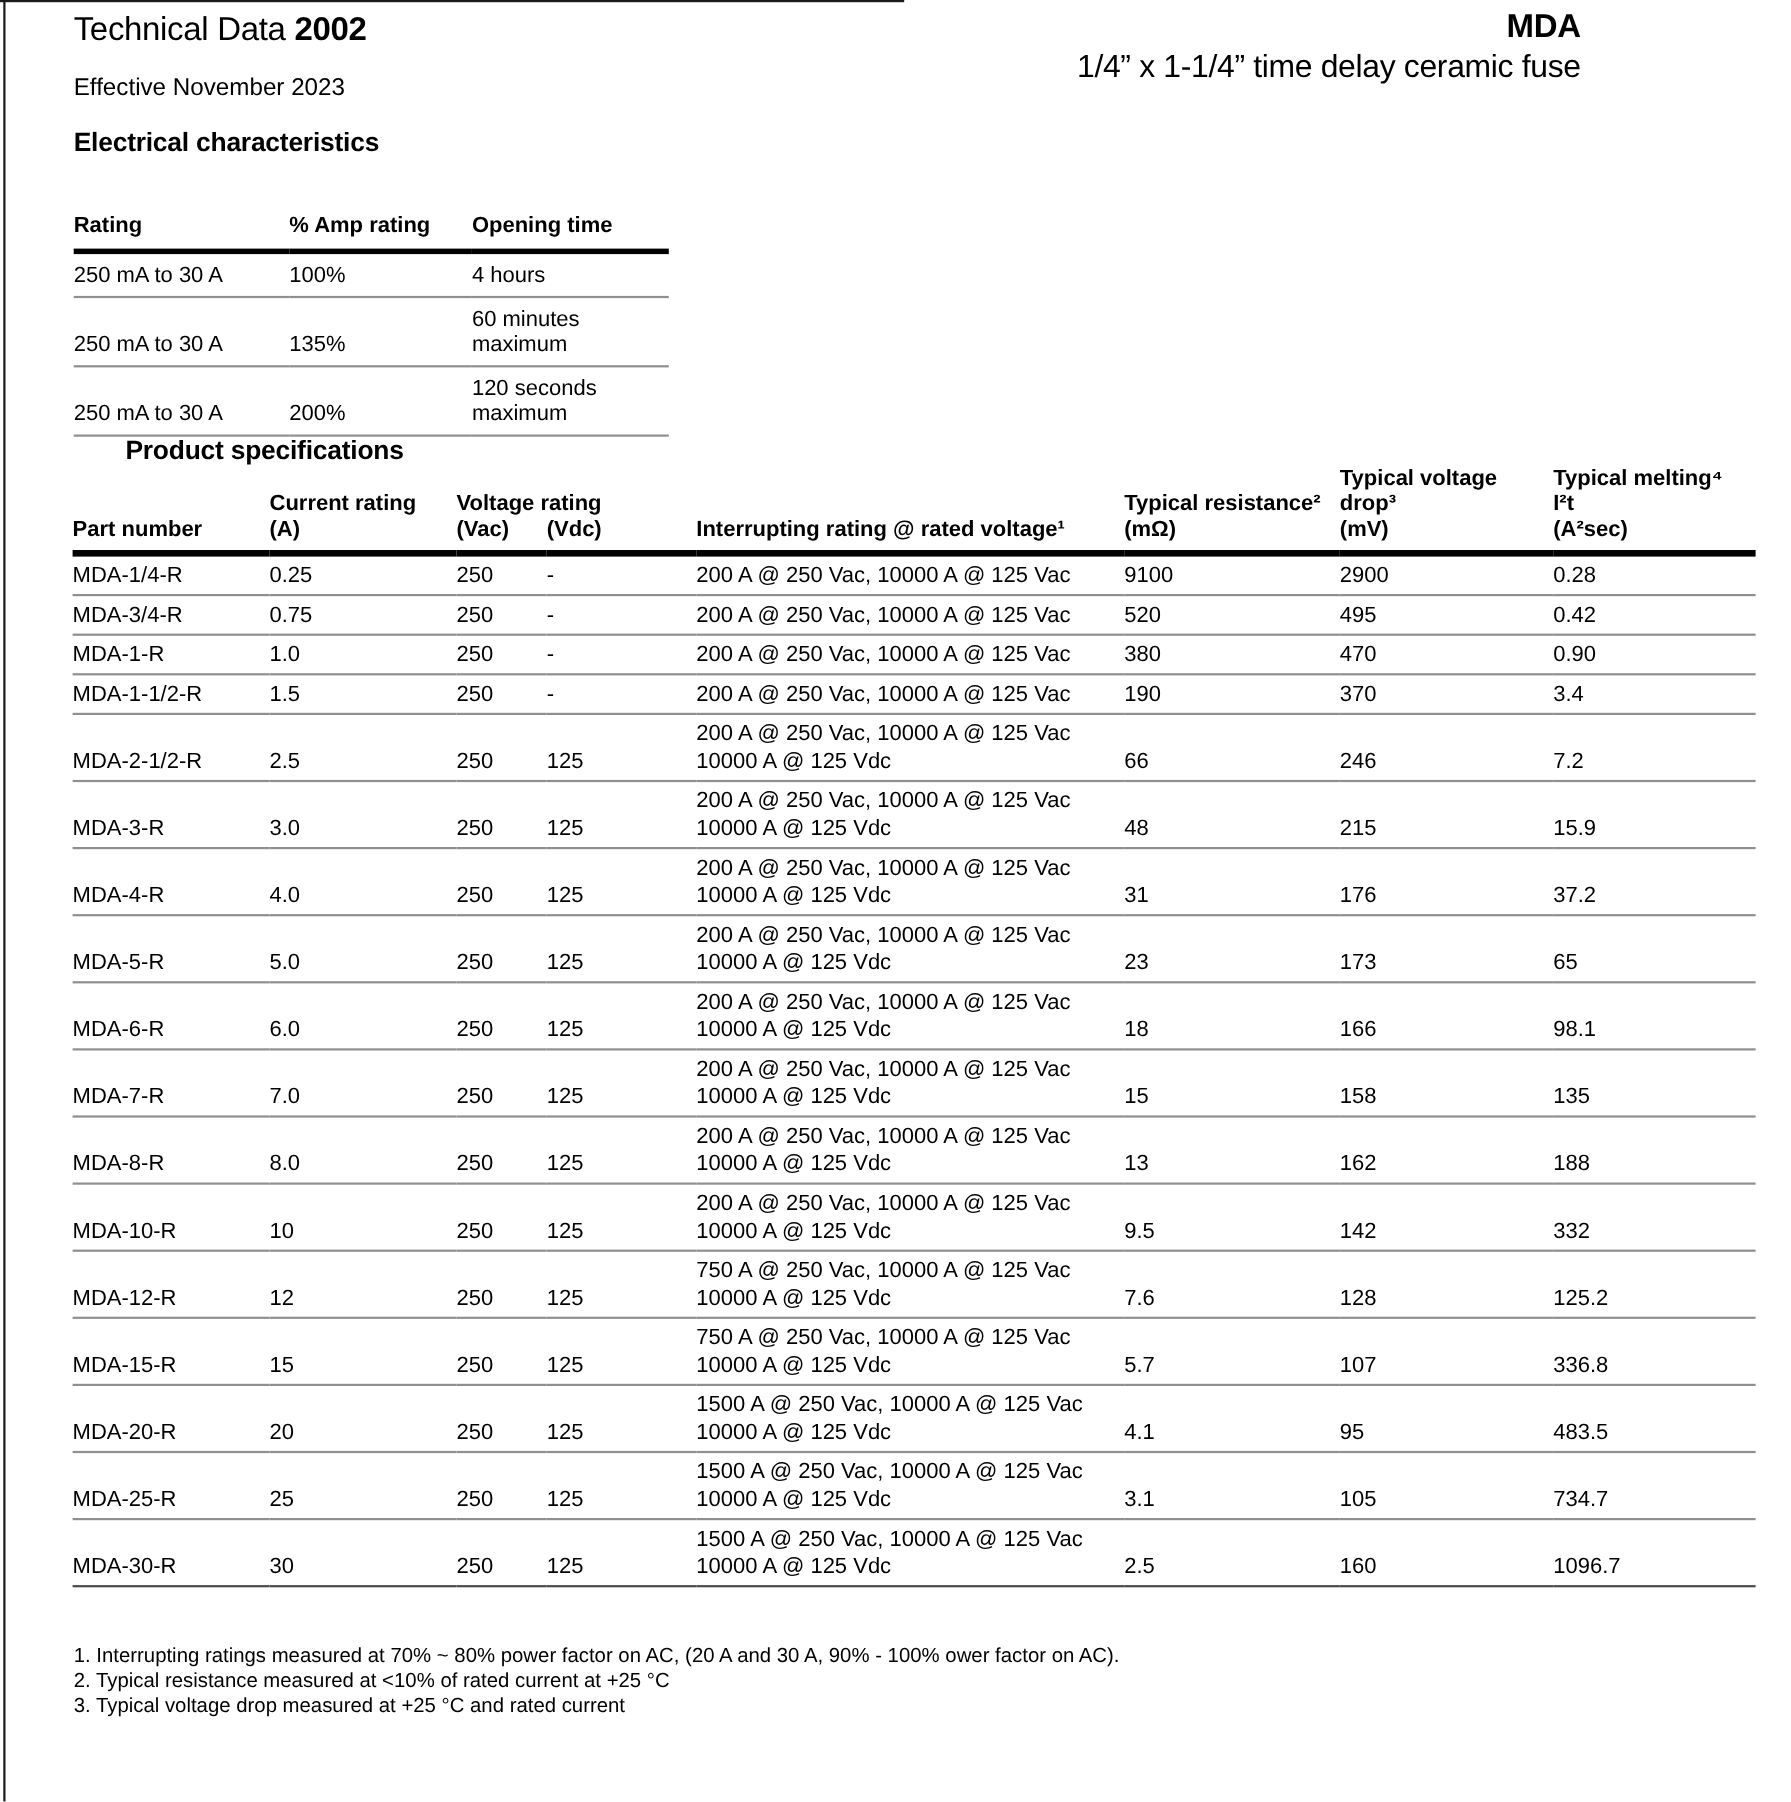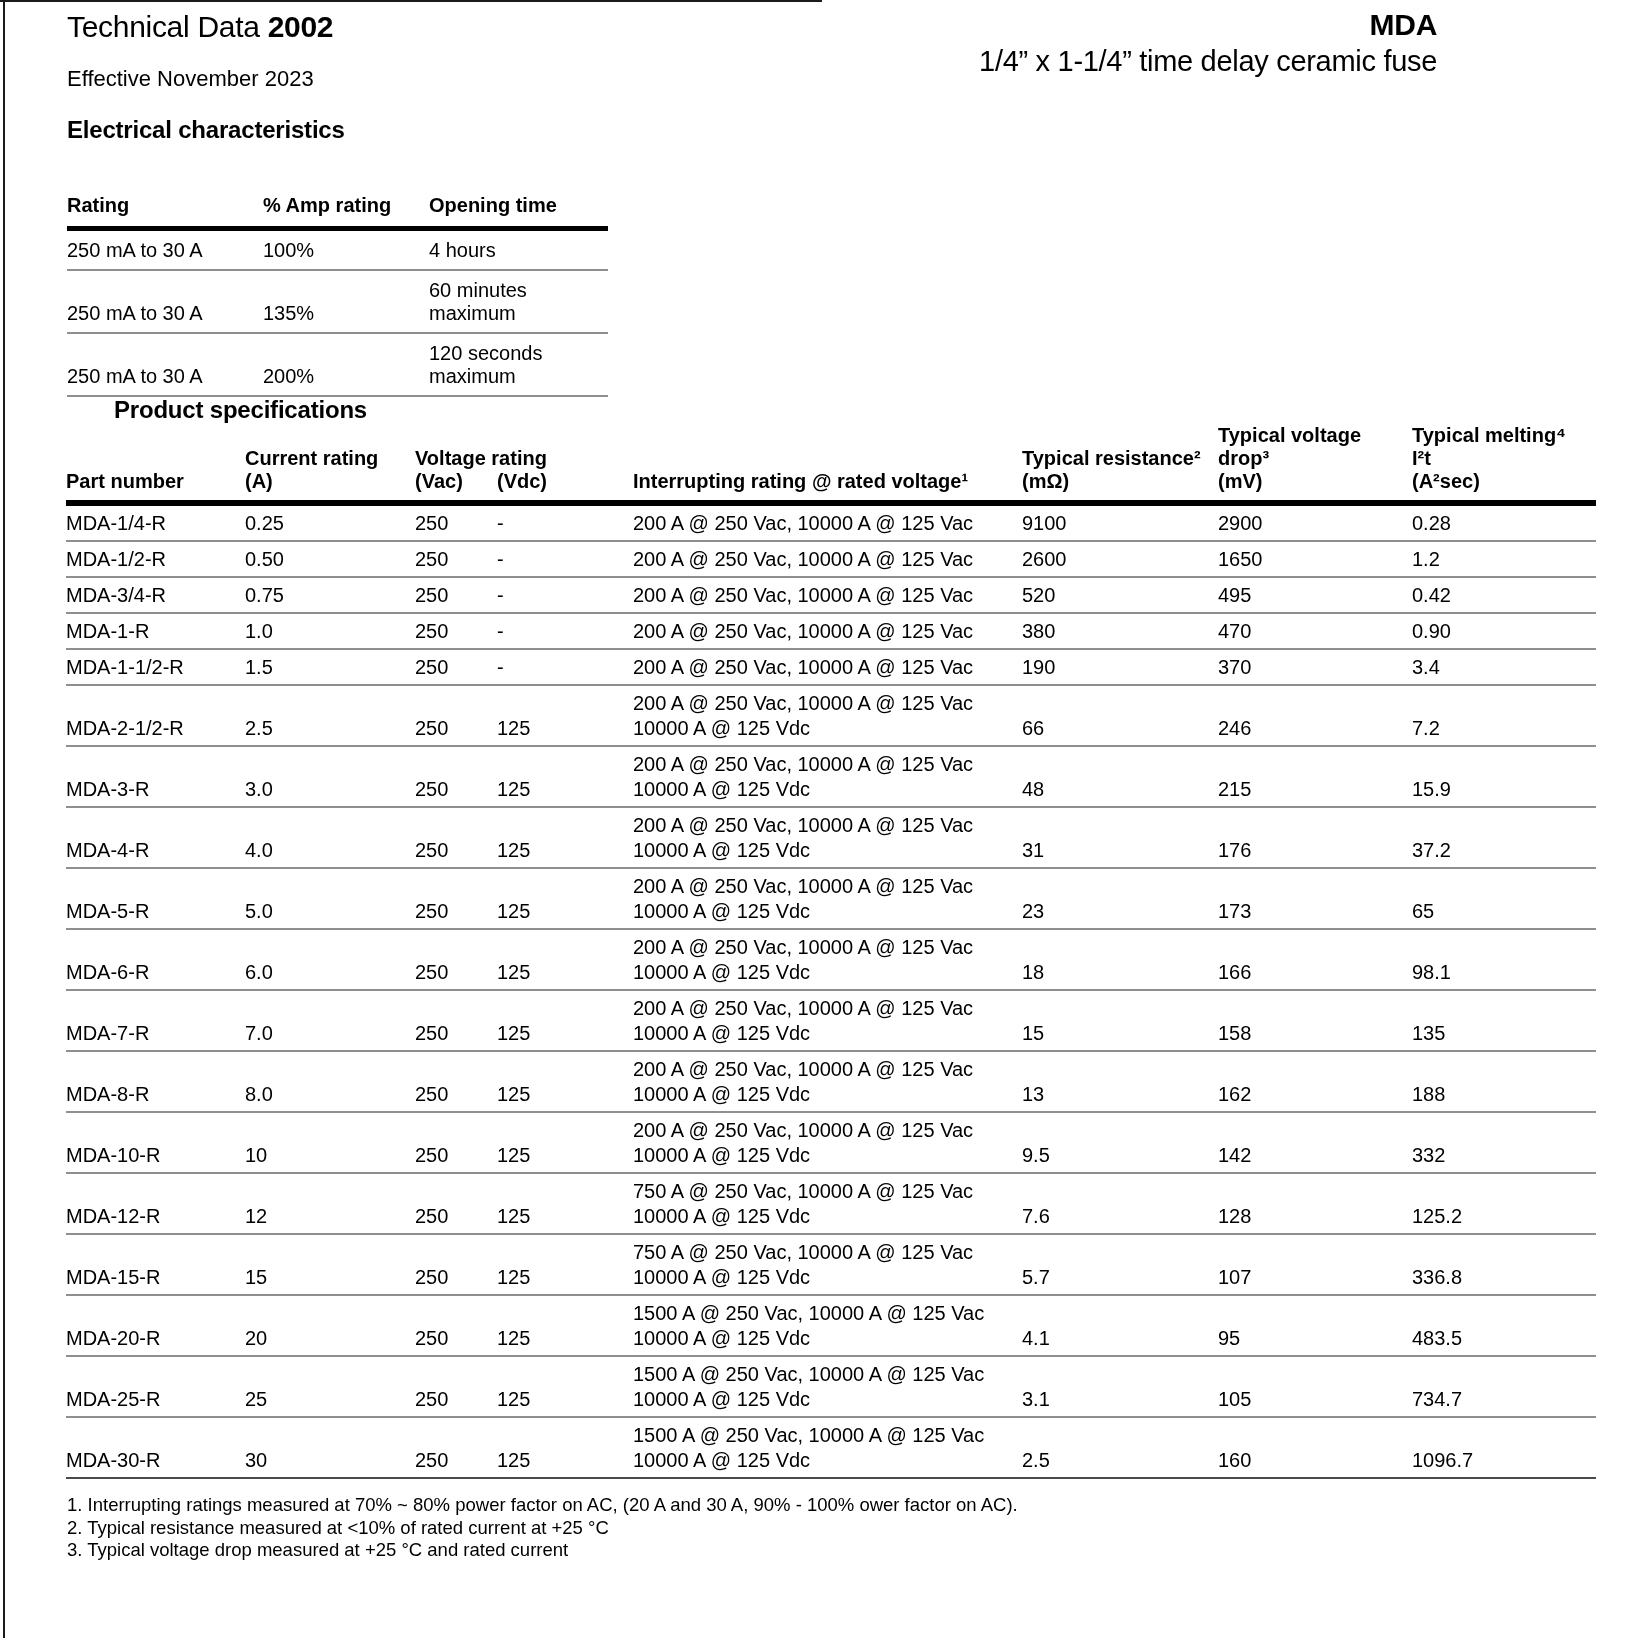--- a/index.html
+++ b/index.html
@@ -169,32 +169,20 @@
           <td>250</td>
           <td>-</td>
           <td>
             <div>200 A @ 250 Vac, 10000 A @ 125 Vac</div>
           </td>
           <td>9100</td>
           <td>2900</td>
           <td>0.28</td>
         </tr>
         <tr>
-          <td>MDA-1/2-R</td>
-          <td>0.50</td>
-          <td>250</td>
-          <td>-</td>
-          <td>
-            <div>200 A @ 250 Vac, 10000 A @ 125 Vac</div>
-          </td>
-          <td>2600</td>
-          <td>1650</td>
-          <td>1.2</td>
-        </tr>
-        <tr>
           <td>MDA-3/4-R</td>
           <td>0.75</td>
           <td>250</td>
           <td>-</td>
           <td>
             <div>200 A @ 250 Vac, 10000 A @ 125 Vac</div>
           </td>
           <td>520</td>
           <td>495</td>
           <td>0.42</td>

